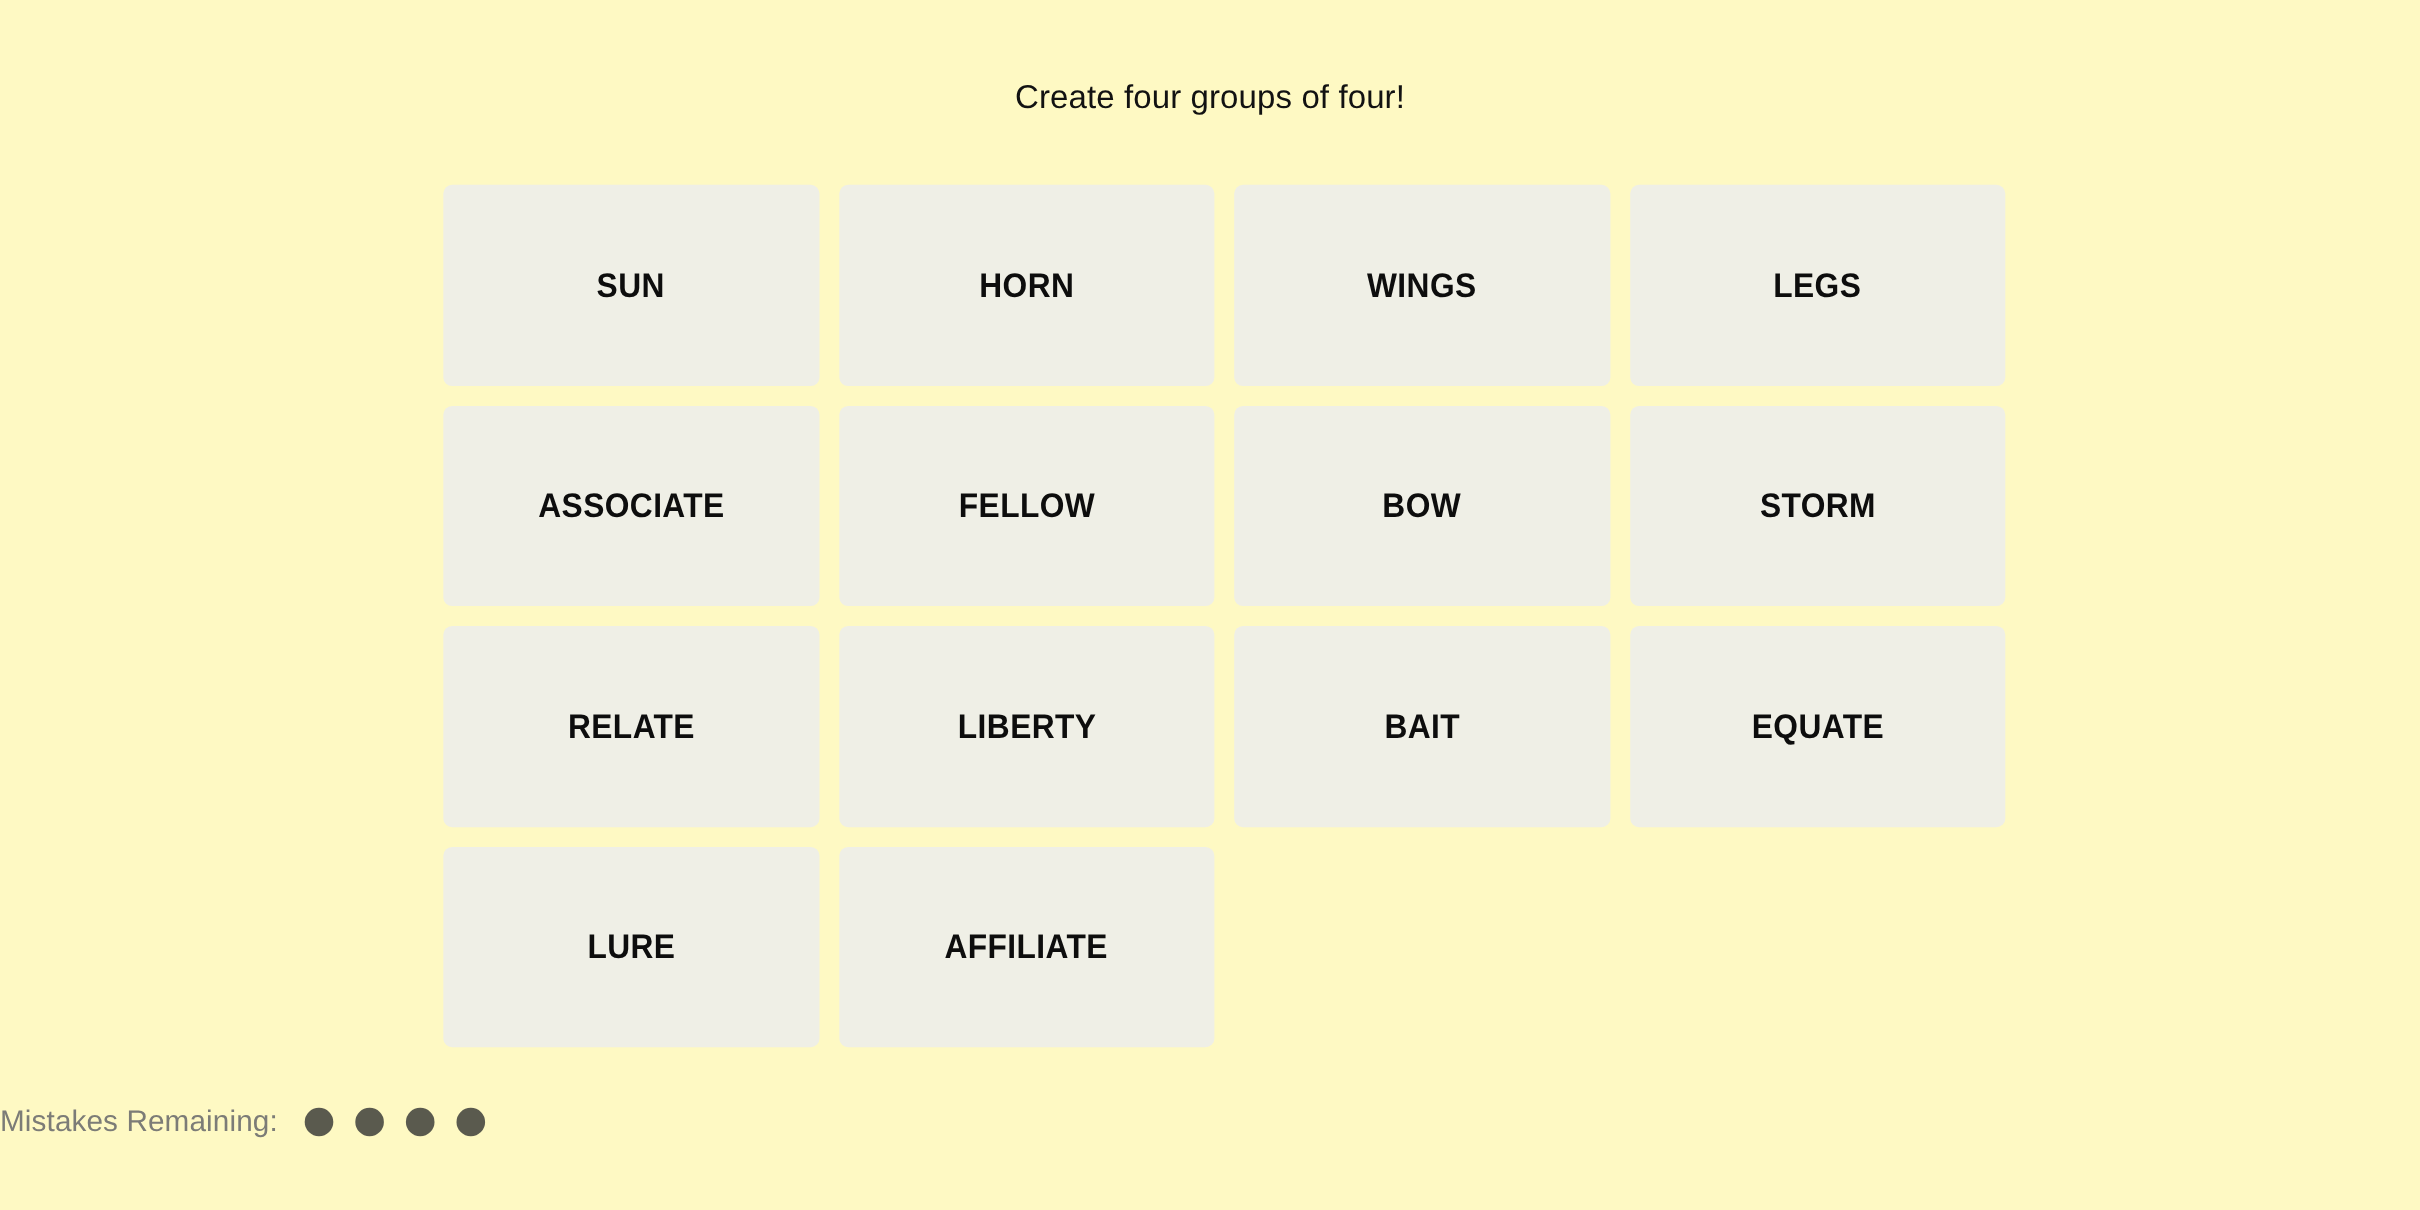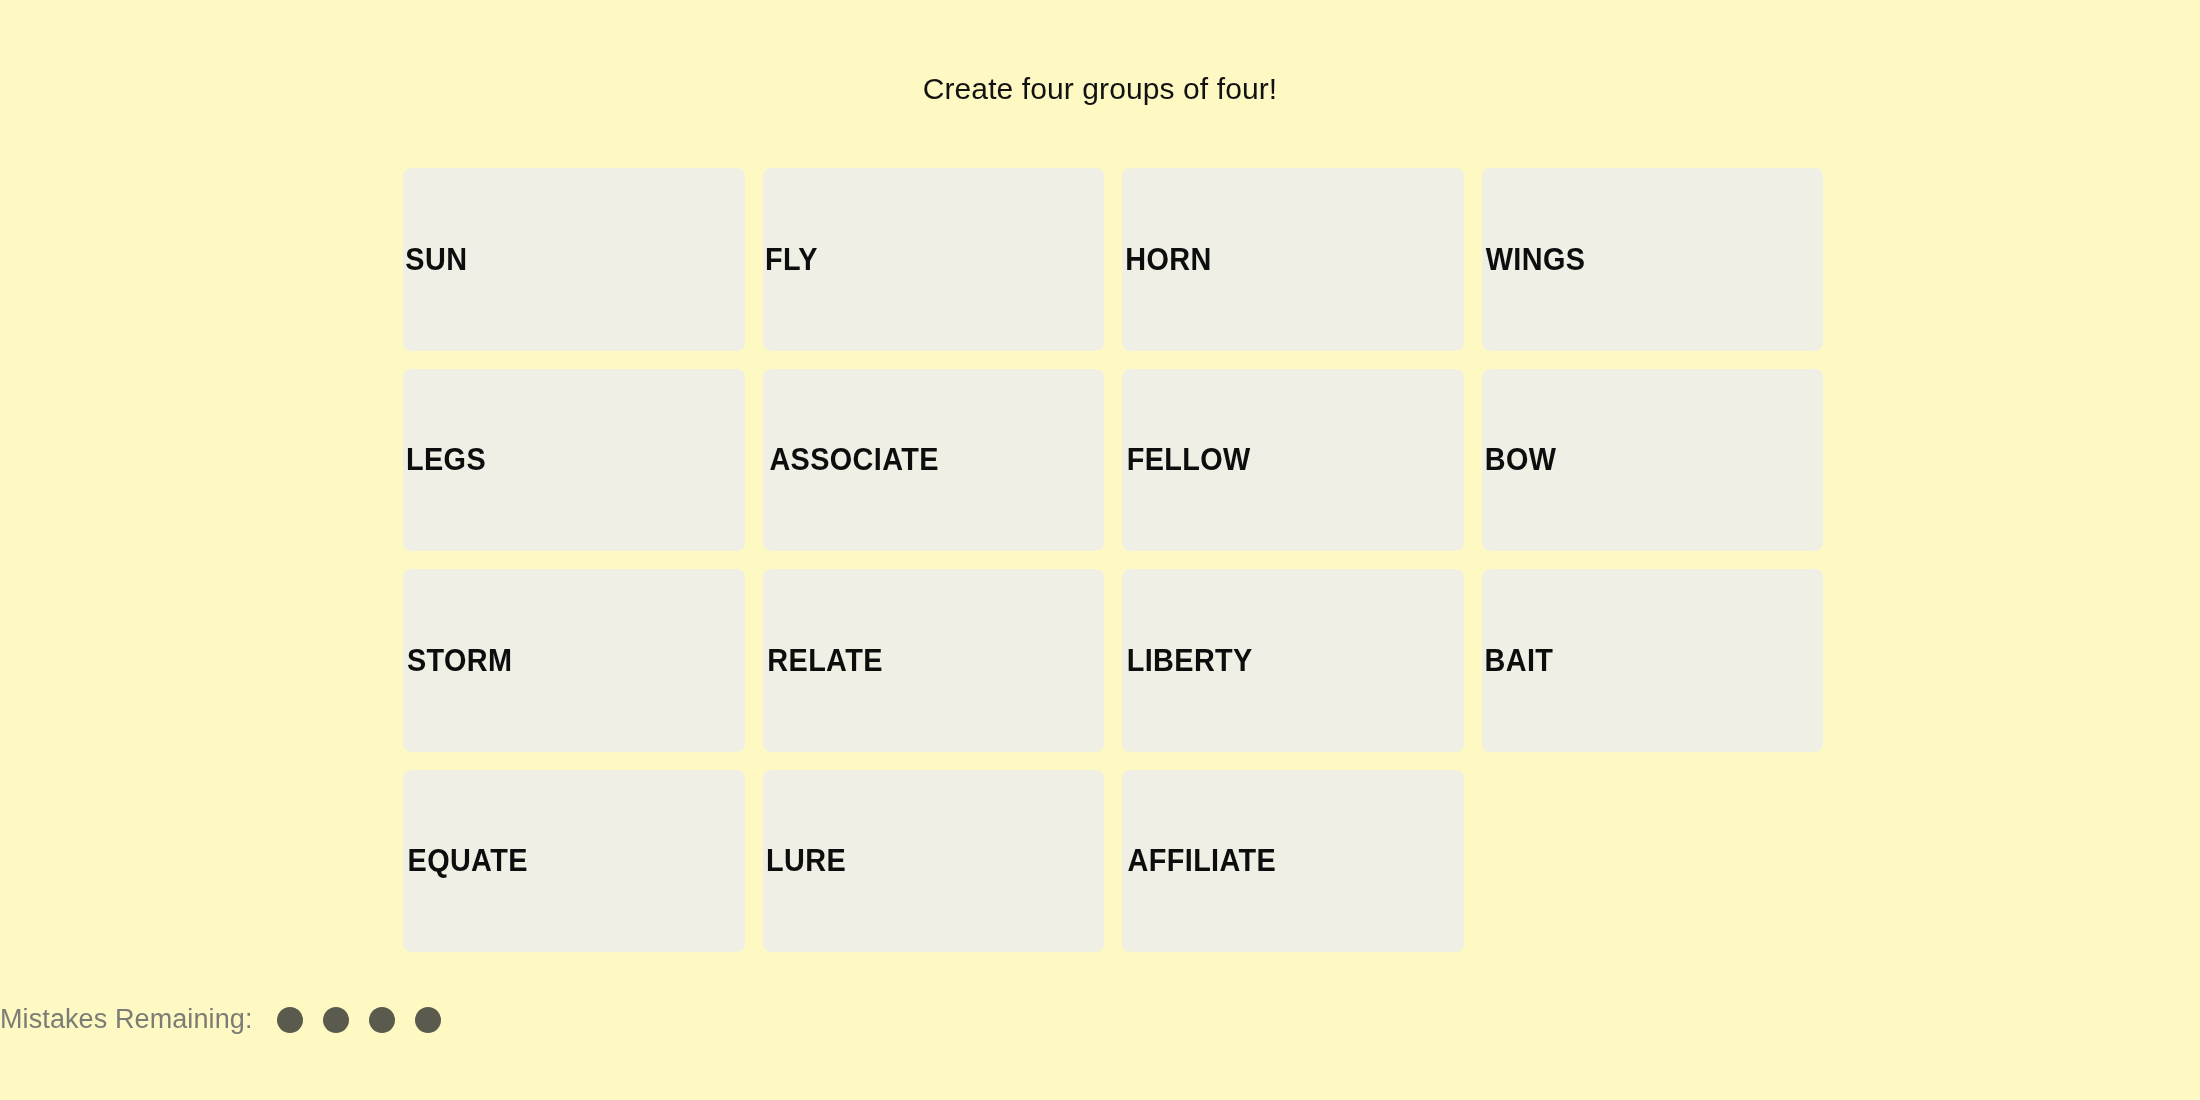--- a/index.html
+++ b/index.html
@@ -55,21 +55,21 @@
   }
 
   .tile {
     background: #efefe6;
     border-radius: 8px;
     border: 0;
     padding: 0;
     margin: 0;
     display: flex;
     align-items: center;
-    justify-content: flex-start;
+    justify-content: center;
     cursor: pointer;
     user-select: none;
     overflow: hidden;
   }
 
   .tile-label {
     font-family: "Liberation Sans Narrow", "Liberation Sans", sans-serif;
     font-size: 31px;
     font-weight: 700;
     color: #0d0d0d;
@@ -120,23 +120,20 @@
 
   <div class="header-area">
     <div class="header-instruction">Create four groups of four!</div>
   </div>
 
   <div class="board" id="board">
       <button class="tile">
         <span class="tile-label">SUN</span>
       </button>
       <button class="tile">
-        <span class="tile-label">FLY</span>
-      </button>
-      <button class="tile">
         <span class="tile-label">HORN</span>
       </button>
       <button class="tile">
         <span class="tile-label">WINGS</span>
       </button>
       <button class="tile">
         <span class="tile-label">LEGS</span>
       </button>
       <button class="tile">
         <span class="tile-label">ASSOCIATE</span>

